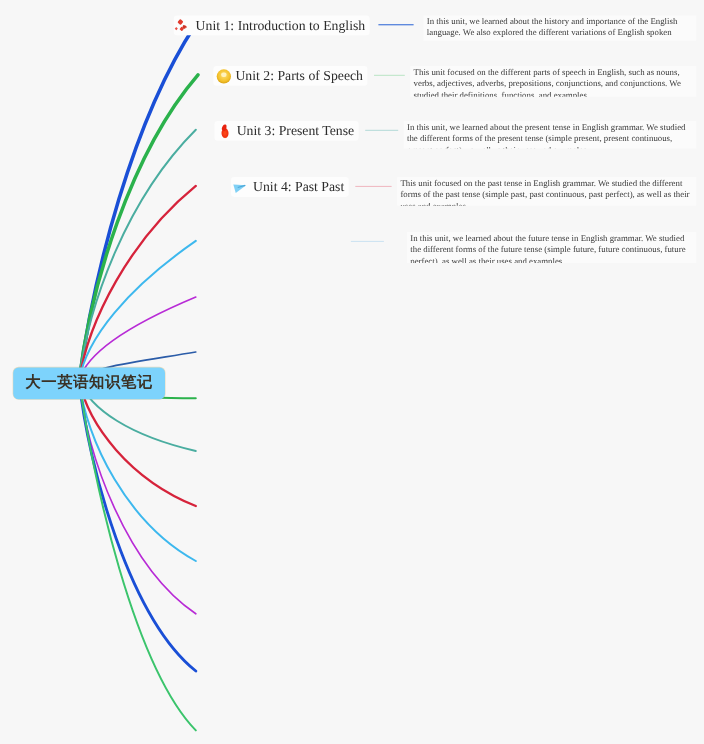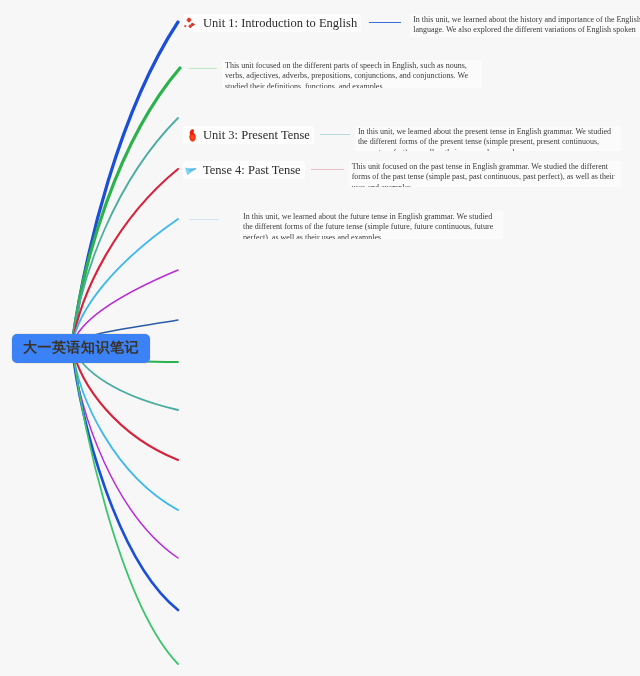--- a/index.html
+++ b/index.html
@@ -18,36 +18,37 @@
   #branch-layer {
     position: absolute;
     left: 0; top: 0;
     width: 640px; height: 676px;
   }
   .central-node {
     position: absolute;
     left: 12px;
     top: 334px;
     padding: 5px 11px 6px 11px;
-    background: #3b82f6;
+    background: #7dd3fc;
     border-radius: 5px;
     font-family: Liberation Sans, sans-serif;
     font-size: 14px;
     font-weight: bold;
     color: #3a3226;
     letter-spacing: 0.5px;
     white-space: nowrap;
     z-index: 5;
     box-shadow: 0 0 0 0.5px rgba(180,140,30,0.25);
   }
   .unit-row {
     position: absolute;
     display: flex;
     align-items: flex-start;
     z-index: 4;
+    justify-content: flex-end;
   }
   .unit-node {
     display: flex;
     align-items: center;
     background: #fdfdfd;
     padding: 2px 4px 2px 3px;
     border-radius: 3px;
     white-space: nowrap;
     flex: 0 0 auto;
   }
@@ -189,37 +190,41 @@
   <div class="unit-row" style="left:183px; top:14px; width:450px;">
     <div class="unit-node">
       <span class="unit-icon ico-marks"></span>
       <span class="unit-label">Unit 1: Introduction to English</span>
     </div>
     <div class="connector" style="width:32px; border-top-color:#3a6fd8; margin-left:8px; margin-right:9px;"></div>
     <div class="desc" style="width:243px; max-height:22px;">In this unit, we learned about the history and importance of the English language. We also explored the different variations of English spoken around the world.</div>
   </div>
 
   <div class="unit-row" style="left:183px; top:60px; width:450px;">
+    <div class="unit-node">
+      <span class="unit-icon ico-medal"></span>
+      <span class="unit-label">Unit 2: Parts of Speech</span>
+    </div>
     <div class="connector" style="width:28px; border-top-color:#bfe6c9; margin-left:6px; margin-right:5px;"></div>
     <div class="desc" style="width:255px; max-height:27px;">This unit focused on the different parts of speech in English, such as nouns, verbs, adjectives, adverbs, prepositions, conjunctions, and conjunctions. We studied their definitions, functions, and examples.</div>
   </div>
 
-  <div class="unit-row" style="left:183px; top:126px; width:450px;">
+  <div class="unit-row" style="left:183px; top:110px; width:450px;">
     <div class="unit-node">
       <span class="unit-icon ico-fire"></span>
       <span class="unit-label">Unit 3: Present Tense</span>
     </div>
     <div class="connector" style="width:30px; border-top-color:#b9dcda; margin-left:6px; margin-right:5px;"></div>
     <div class="desc" style="width:261px; max-height:24px;">In this unit, we learned about the present tense in English grammar. We studied the different forms of the present tense (simple present, present continuous, present perfect), as well as their uses and examples.</div>
   </div>
 
   <div class="unit-row" style="left:183px; top:161px; width:450px;">
     <div class="unit-node">
       <span class="unit-icon ico-plane"></span>
-      <span class="unit-label">Tense 4: Past Tense</span>
+      <span class="unit-label">Unit 4: Past Past</span>
     </div>
     <div class="connector" style="width:33px; border-top-color:#f0bcc4; margin-left:6px; margin-right:5px;"></div>
     <div class="desc" style="width:267px; max-height:25px;">This unit focused on the past tense in English grammar. We studied the different forms of the past tense (simple past, past continuous, past perfect), as well as their uses and examples.</div>
   </div>
 
   <div class="unit-row" style="left:183px; top:211px; width:450px;">
     <div class="connector" style="width:30px; border-top-color:#cfe4f2; margin-left:6px; margin-right:5px;"></div>
     <div class="desc" style="width:258px; max-height:27px;margin-left:16px;">In this unit, we learned about the future tense in English grammar. We studied the different forms of the future tense (simple future, future continuous, future perfect), as well as their uses and examples.</div>
   </div>
 

